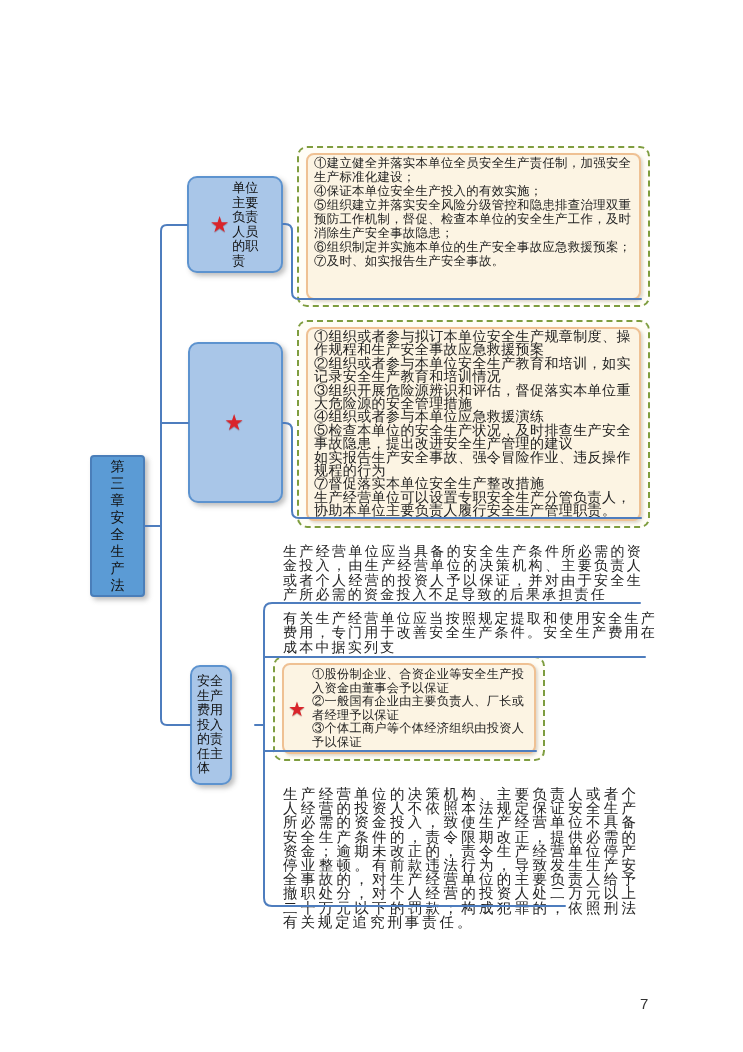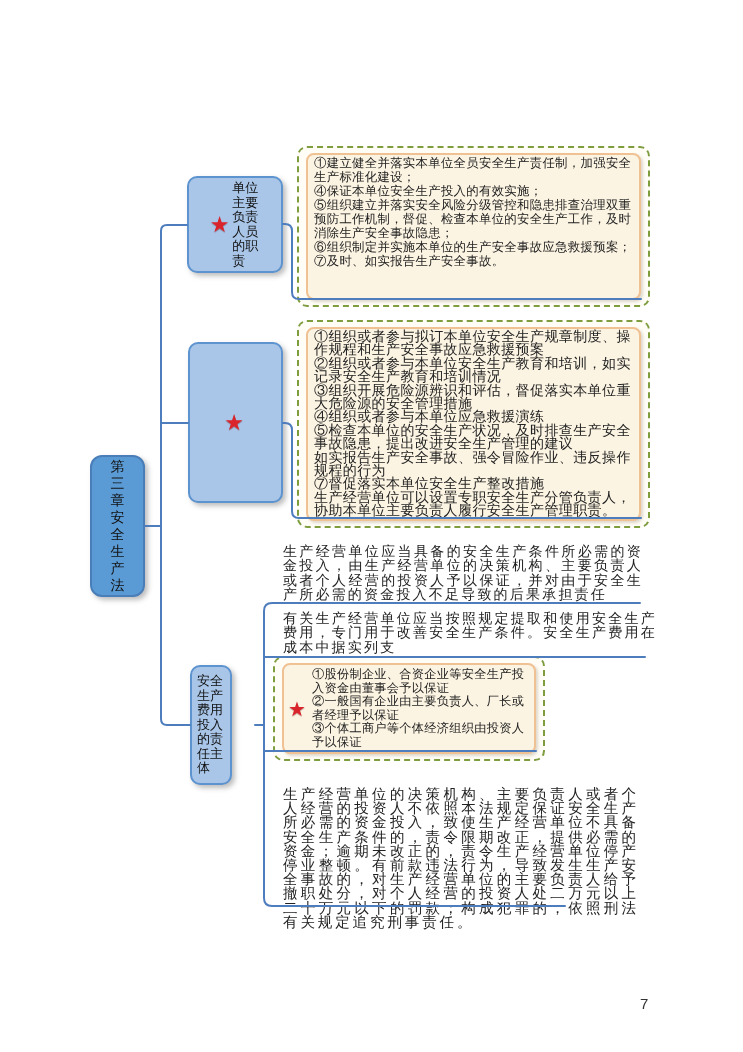--- a/index.html
+++ b/index.html
@@ -2,21 +2,21 @@
 <html><head>
 <meta charset="utf-8">
 <style>
   html,body{margin:0;padding:0;background:#fff;}
   .page{position:relative;width:743px;height:1052px;background:#ffffff;overflow:hidden;
         font-family:"Liberation Serif","DejaVu Serif",serif;color:#222;}
   
   .bnode{position:absolute;background:#a9c6e8;border:2px solid #5d93cf;border-radius:10px;
          box-shadow:3px 3px 5px rgba(110,110,110,.45);display:flex;align-items:center;
          justify-content:center;box-sizing:border-box;}
-  .root{position:absolute;background:#5b9bd5;border:2px solid #4a7eb9;border-radius:12px;
+  .root{position:absolute;background:#5b9bd5;border:2px solid #4a7eb9;border-radius:4px;
         box-shadow:3px 3px 5px rgba(110,110,110,.45);display:flex;align-items:center;
         justify-content:center;box-sizing:border-box;}
   .root .vtext{width:16px;font-size:14px;line-height:17px;color:#111;
                word-break:break-all;text-align:center;}
   .nlabel{width:28px;font-size:13px;line-height:14.5px;color:#111;
           word-break:break-all;text-align:left;}
   .star{color:#d9242b;font-size:22px;line-height:22px;margin-right:3px;
         text-shadow:0 1px 1px rgba(90,0,0,.35);}
   
   .boundary{position:absolute;border:2px dashed #7e9d3f;border-radius:10px;

